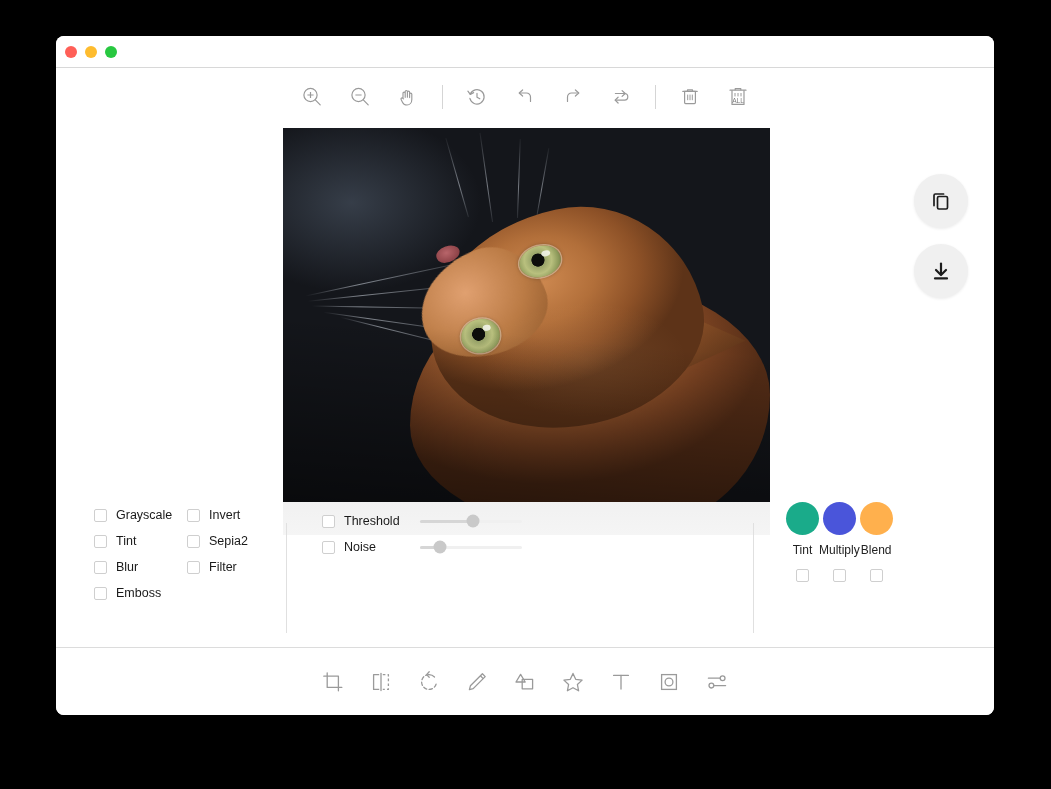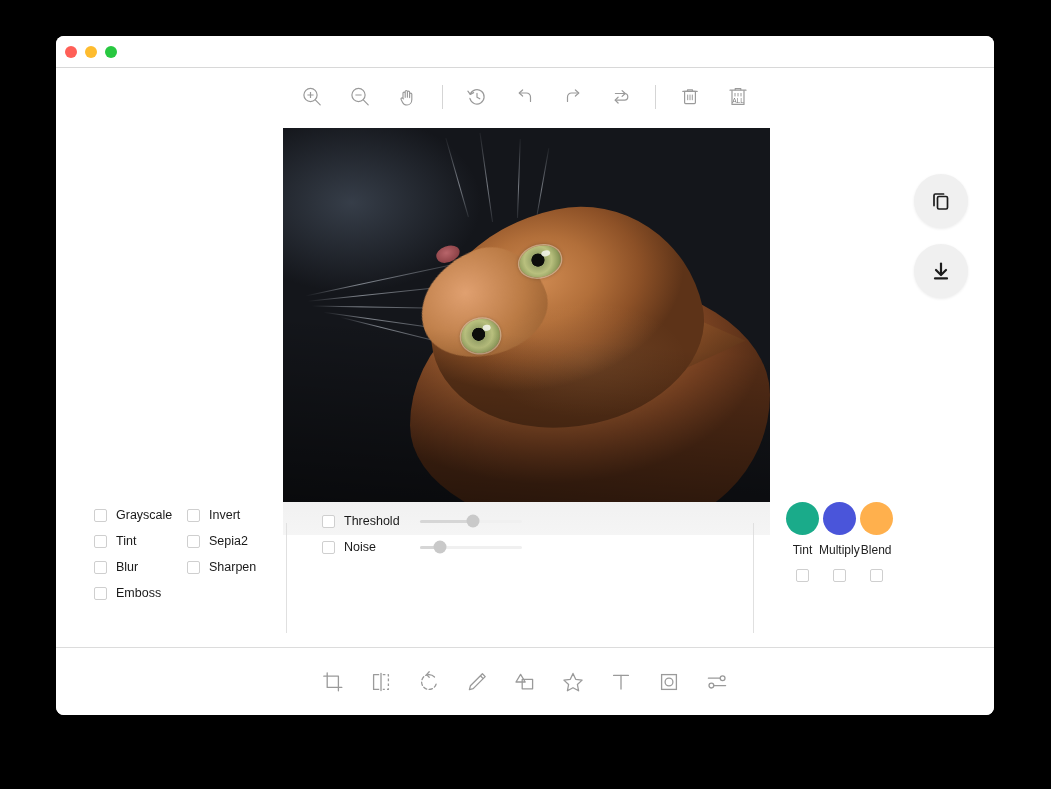--- a/index.html
+++ b/index.html
@@ -459,21 +459,21 @@
           <span class="chk"></span>
           <span class="chk-label">Sepia2</span>
         </div>
 
         <div class="chk-row">
           <span class="chk"></span>
           <span class="chk-label">Blur</span>
         </div>
         <div class="chk-row">
           <span class="chk"></span>
-          <span class="chk-label">Sharpen</span>
+          <span class="chk-label">Filter</span>
         </div>
 
         <div class="chk-row">
           <span class="chk"></span>
           <span class="chk-label">Emboss</span>
         </div>
         <div></div>
 
       </div>
     </div>

